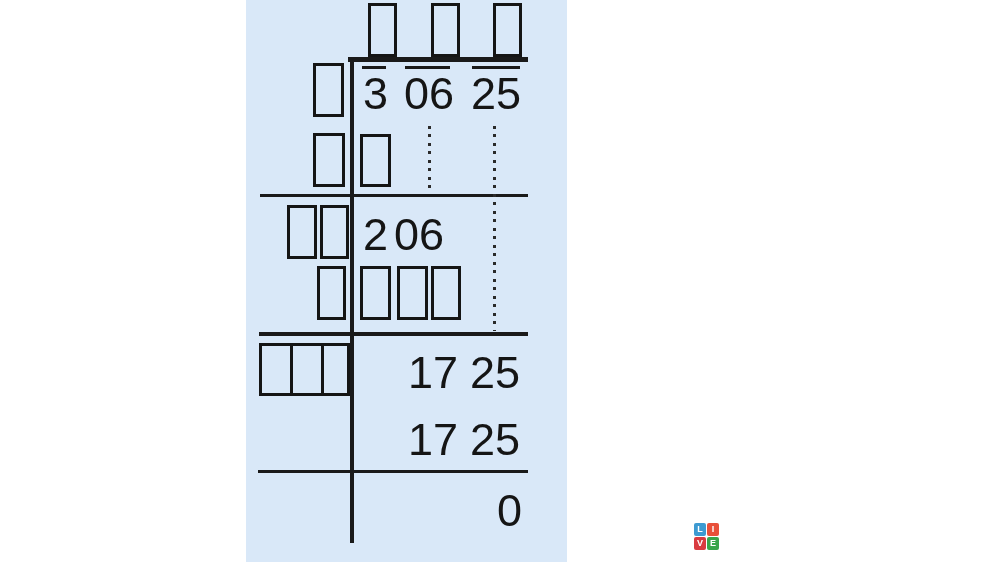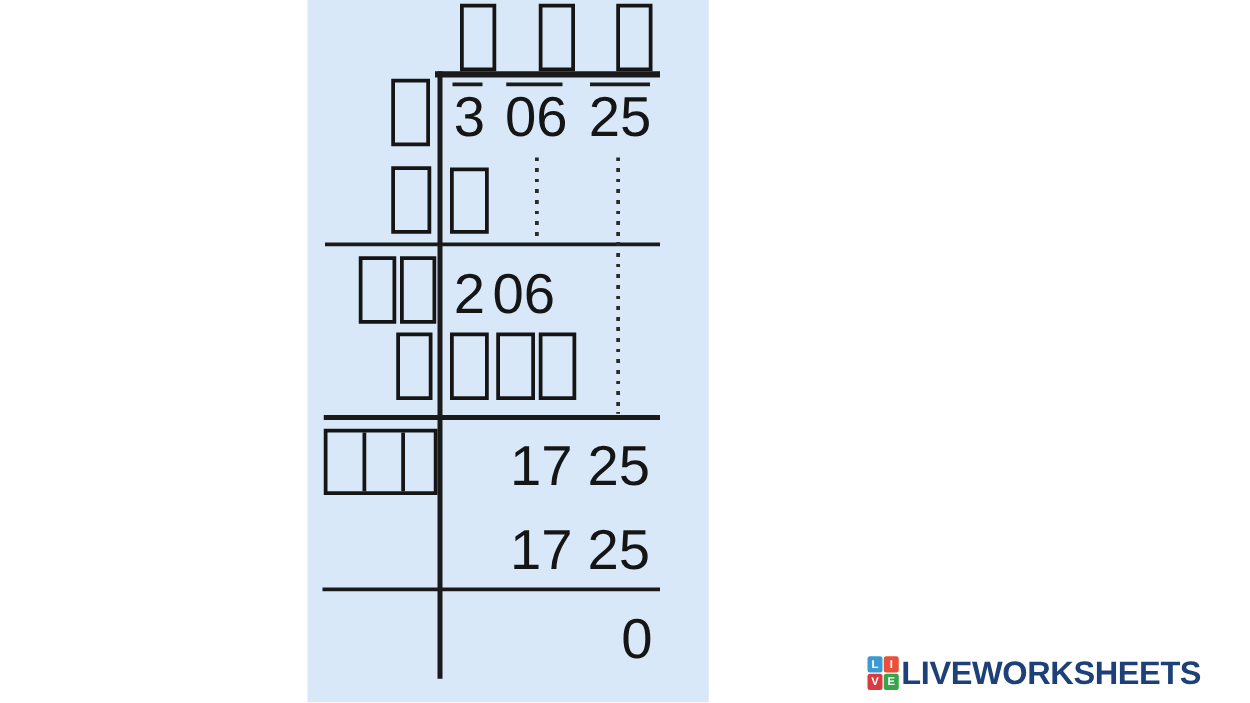--- a/index.html
+++ b/index.html
@@ -103,16 +103,15 @@
 
   <div class="num" style="left:497px; top:488px;">0</div>
 
   <div class="logo">
     <div class="logo-grid">
       <div class="tile tile-l">L</div>
       <div class="tile tile-i">I</div>
       <div class="tile tile-v">V</div>
       <div class="tile tile-e">E</div>
     </div>
-    <div class="logo-text">LIVEWORKSHEETS</div>
   </div>
 
 </div>
 
 </body></html>

